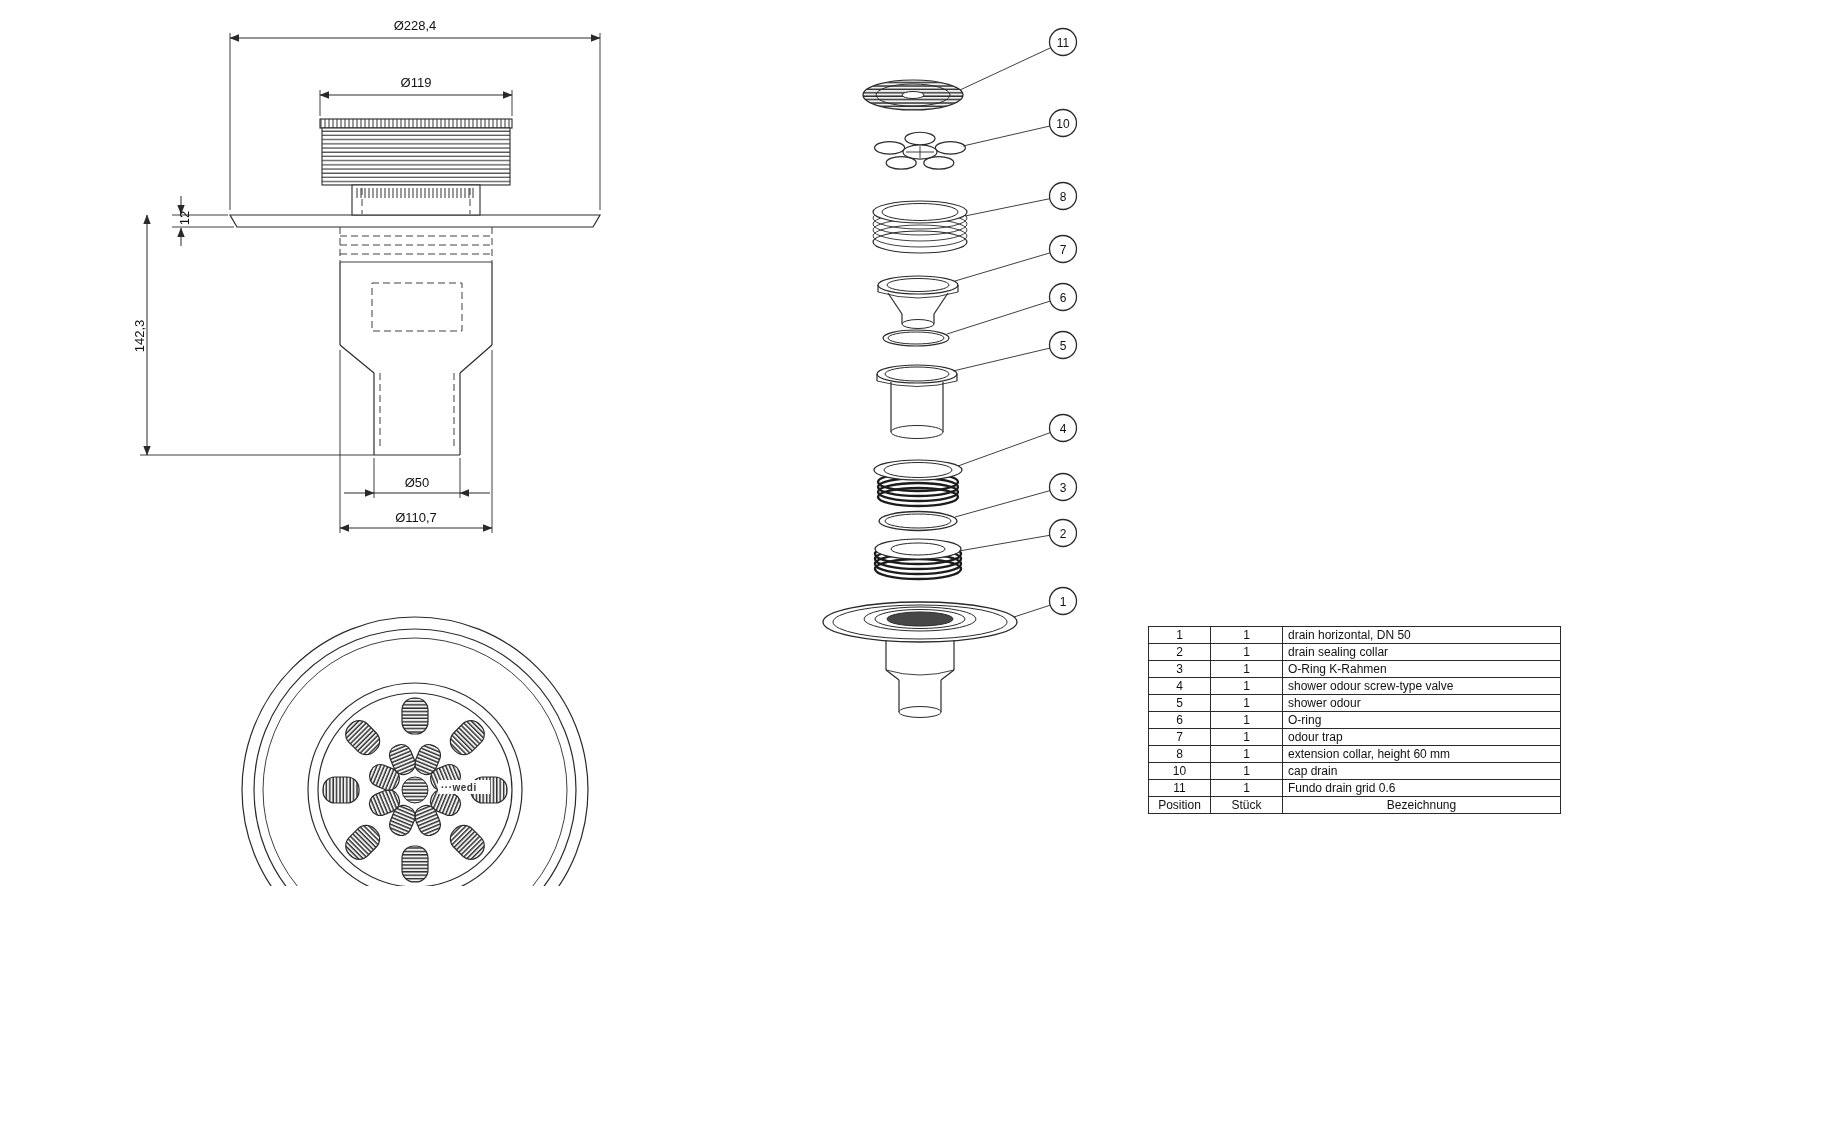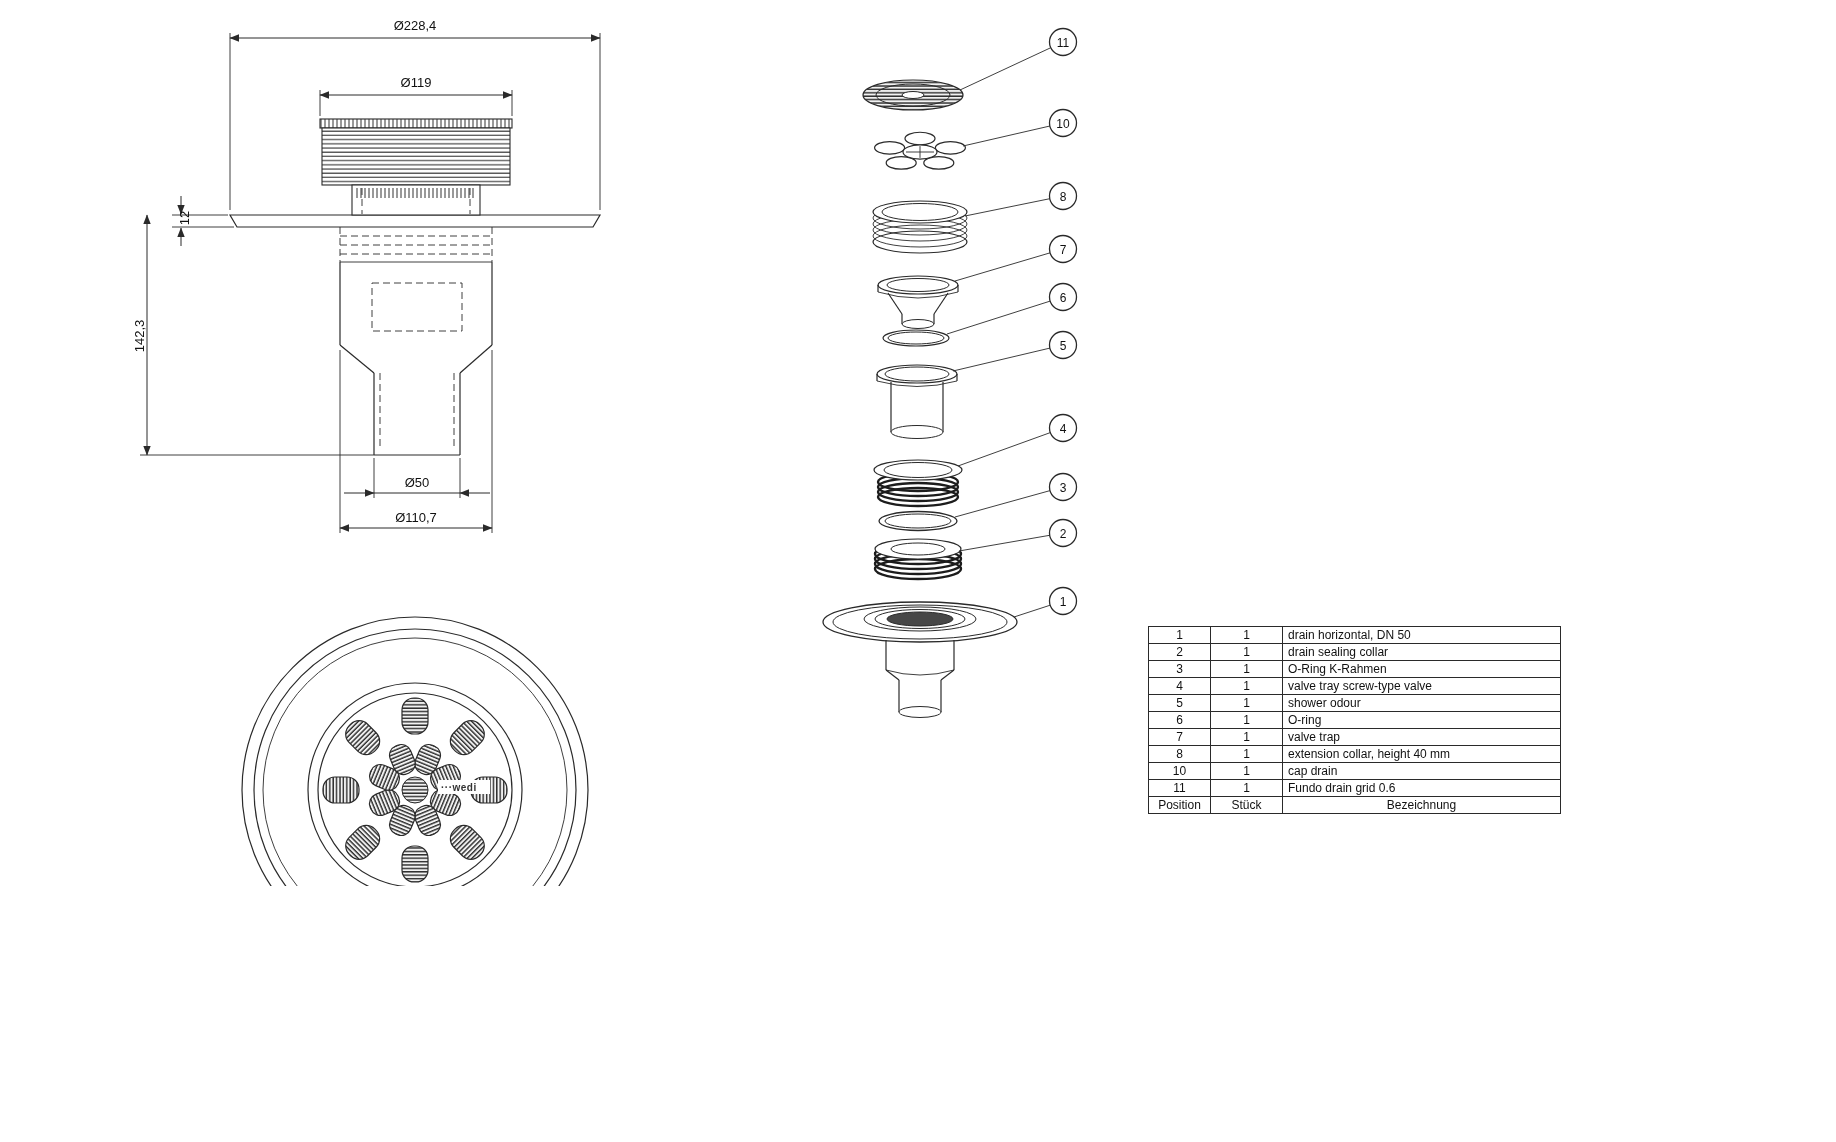--- a/index.html
+++ b/index.html
@@ -333,41 +333,41 @@
         <td>drain sealing collar</td>
       </tr>
       <tr>
         <td class="tc">3</td>
         <td class="tc">1</td>
         <td>O-Ring K-Rahmen</td>
       </tr>
       <tr>
         <td class="tc">4</td>
         <td class="tc">1</td>
-        <td>valve tray screw-type valve</td>
+        <td>shower odour screw-type valve</td>
       </tr>
       <tr>
         <td class="tc">5</td>
         <td class="tc">1</td>
         <td>shower odour</td>
       </tr>
       <tr>
         <td class="tc">6</td>
         <td class="tc">1</td>
         <td>O-ring</td>
       </tr>
       <tr>
         <td class="tc">7</td>
         <td class="tc">1</td>
-        <td>valve trap</td>
+        <td>odour trap</td>
       </tr>
       <tr>
         <td class="tc">8</td>
         <td class="tc">1</td>
-        <td>extension collar, height 40 mm</td>
+        <td>extension collar, height 60 mm</td>
       </tr>
       <tr>
         <td class="tc">10</td>
         <td class="tc">1</td>
         <td>cap drain</td>
       </tr>
       <tr>
         <td class="tc">11</td>
         <td class="tc">1</td>
         <td>Fundo drain grid 0.6</td>

